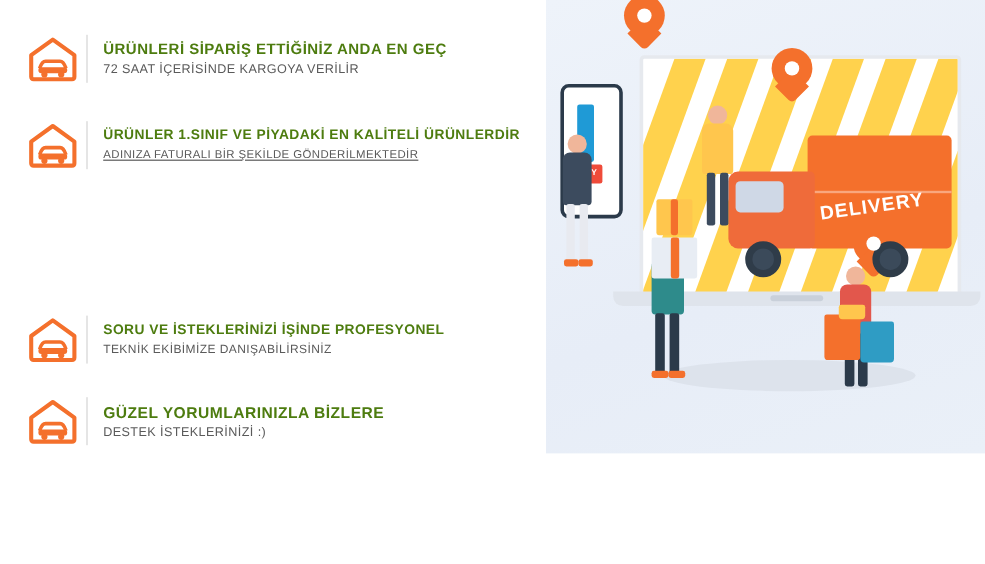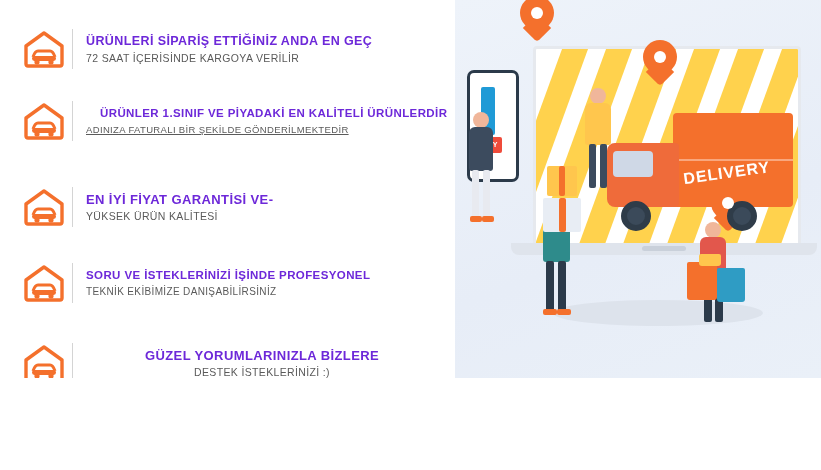--- a/index.html
+++ b/index.html
@@ -31,21 +31,21 @@
     width:52px;height:48px;flex:0 0 52px;
     position:relative;
     display:flex;align-items:center;justify-content:center;
   }
   .feature .divider{
     width:1px;height:40px;background:#d4d4d4;
     margin:0 13px 0 2px;flex:0 0 1px;
   }
   .feature .txt{flex:1 1 auto;}
   .feature .t1{
-    font-size:12.5px;font-weight:bold;color:#6d28d9;
+    font-size:12.5px;font-weight:bold;color:#4d7c0f;
     letter-spacing:.4px;line-height:15px;white-space:nowrap;
   }
   .feature .t2{
     font-size:10.5px;color:#5a5a5a;letter-spacing:.35px;
     line-height:14px;margin-top:2px;white-space:nowrap;
   }
   .feature.small .t1{font-size:11.5px;}
   .feature.small .t2{font-size:10px;}
 
   
@@ -151,60 +151,44 @@
         <svg width="46" height="40" viewBox="0 0 46 40">
           <path d="M5 17 L23 4 L41 17 L41 35 Q41 37 39 37 L7 37 Q5 37 5 35 Z" fill="none" stroke="#f4702c" stroke-width="3.4" stroke-linejoin="round"></path>
           <rect x="11" y="27" width="24" height="5" rx="2.4" fill="#f4702c"></rect>
           <path d="M12 28 q2-6 5-6 h12 q3 0 5 6" fill="none" stroke="#f4702c" stroke-width="3"></path>
           <circle cx="16" cy="33" r="2.6" fill="#f4702c"></circle>
           <circle cx="30" cy="33" r="2.6" fill="#f4702c"></circle>
         </svg>
       </span>
       <span class="divider"></span>
       <span class="txt">
-        <div class="t1" style="font-size:11.5px;margin-left:14px;">ÜRÜNLER 1.SINIF VE PİYADAKİ EN KALİTELİ ÜRÜNLERDİR</div>
+        <div class="t1" style="font-size:11.5px;">ÜRÜNLER 1.SINIF VE PİYADAKİ EN KALİTELİ ÜRÜNLERDİR</div>
         <div class="t2" style="font-size:9.5px;text-decoration:underline;">ADINIZA FATURALI BİR ŞEKİLDE GÖNDERİLMEKTEDİR</div>
       </span>
     </div>
 
-    <div class="feature" style="top:178px;">
-      <span class="ico logo-ico">
-        <svg width="46" height="40" viewBox="0 0 46 40">
-          <path d="M5 17 L23 4 L41 17 L41 35 Q41 37 39 37 L7 37 Q5 37 5 35 Z" fill="none" stroke="#f4702c" stroke-width="3.4" stroke-linejoin="round"></path>
-          <rect x="11" y="27" width="24" height="5" rx="2.4" fill="#f4702c"></rect>
-          <path d="M12 28 q2-6 5-6 h12 q3 0 5 6" fill="none" stroke="#f4702c" stroke-width="3"></path>
-          <circle cx="16" cy="33" r="2.6" fill="#f4702c"></circle>
-          <circle cx="30" cy="33" r="2.6" fill="#f4702c"></circle>
-        </svg>
-      </span>
-      <span class="divider"></span>
-      <span class="txt">
-        <div class="t1" style="font-size:13px;">EN İYİ FİYAT GARANTİSİ VE-</div>
-        <div class="t2">YÜKSEK ÜRÜN KALİTESİ</div>
-      </span>
-    </div>
 
     <div class="feature small" style="top:254px;">
       <span class="ico logo-ico">
         <svg width="46" height="40" viewBox="0 0 46 40">
           <path d="M5 17 L23 4 L41 17 L41 35 Q41 37 39 37 L7 37 Q5 37 5 35 Z" fill="none" stroke="#f4702c" stroke-width="3.4" stroke-linejoin="round"></path>
           <rect x="11" y="27" width="24" height="5" rx="2.4" fill="#f4702c"></rect>
           <path d="M12 28 q2-6 5-6 h12 q3 0 5 6" fill="none" stroke="#f4702c" stroke-width="3"></path>
           <circle cx="16" cy="33" r="2.6" fill="#f4702c"></circle>
           <circle cx="30" cy="33" r="2.6" fill="#f4702c"></circle>
         </svg>
       </span>
       <span class="divider"></span>
       <span class="txt">
         <div class="t1">SORU VE İSTEKLERİNİZİ İŞİNDE PROFESYONEL</div>
         <div class="t2">TEKNİK EKİBİMİZE DANIŞABİLİRSİNİZ</div>
       </span>
     </div>
 
-    <div class="feature" style="top:334px;text-align:center;">
+    <div class="feature" style="top:322px;">
       <span class="ico logo-ico">
         <svg width="46" height="40" viewBox="0 0 46 40">
           <path d="M5 17 L23 4 L41 17 L41 35 Q41 37 39 37 L7 37 Q5 37 5 35 Z" fill="none" stroke="#f4702c" stroke-width="3.4" stroke-linejoin="round"></path>
           <rect x="11" y="27" width="24" height="5" rx="2.4" fill="#f4702c"></rect>
           <path d="M12 28 q2-6 5-6 h12 q3 0 5 6" fill="none" stroke="#f4702c" stroke-width="3"></path>
           <circle cx="16" cy="33" r="2.6" fill="#f4702c"></circle>
           <circle cx="30" cy="33" r="2.6" fill="#f4702c"></circle>
         </svg>
       </span>
       <span class="divider"></span>

